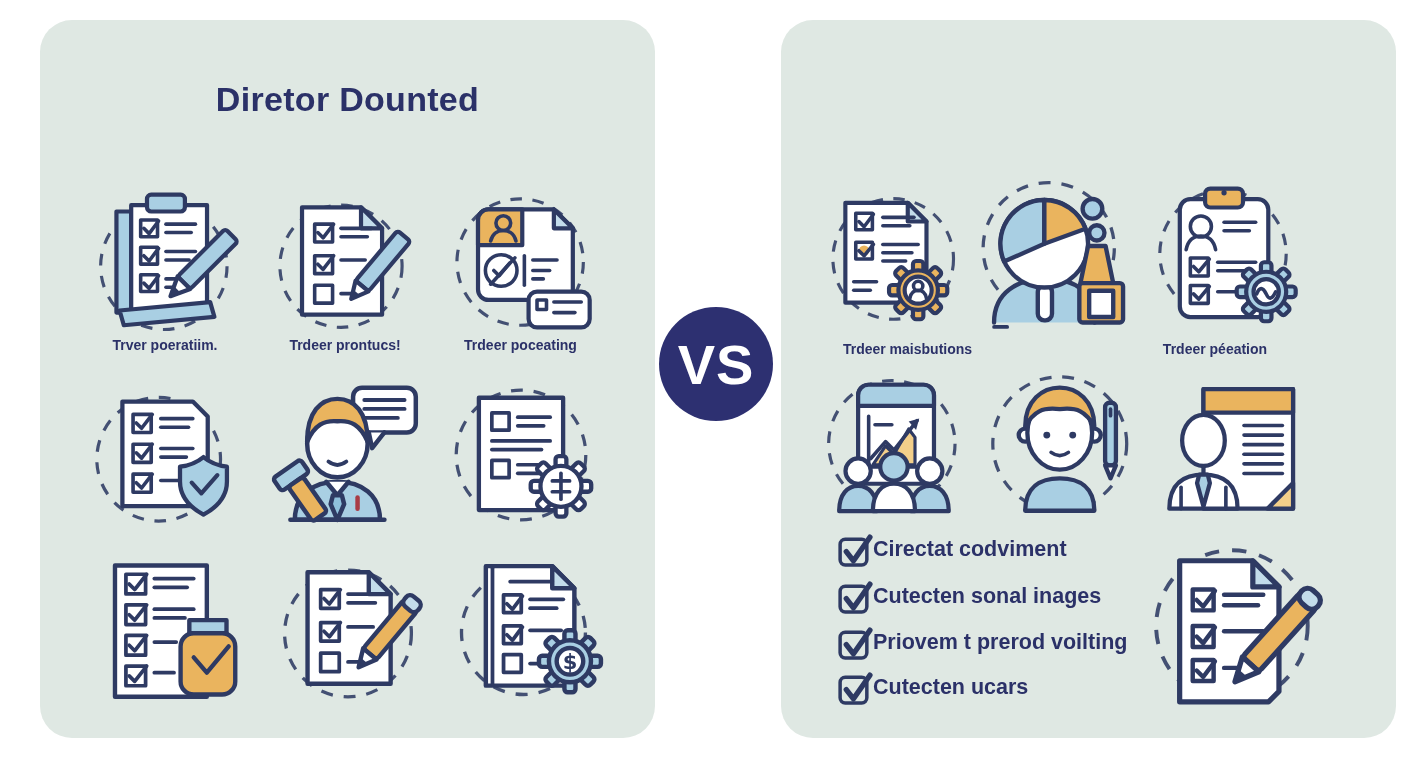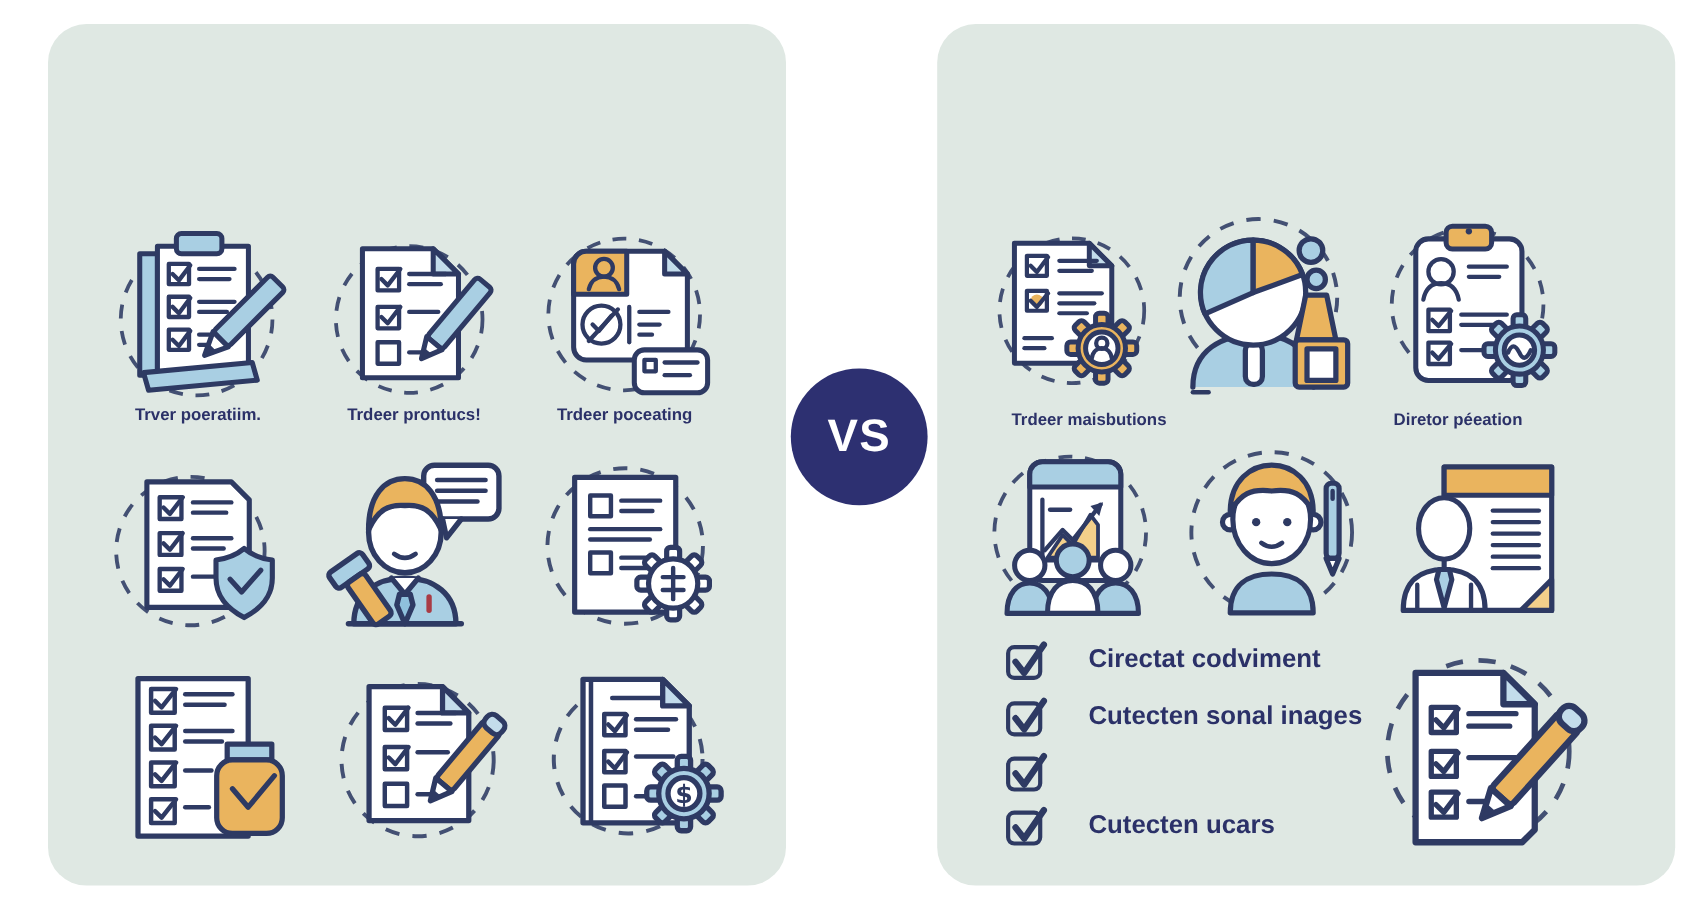--- a/index.html
+++ b/index.html
@@ -22,36 +22,37 @@
   .cell{position:absolute;}
   .cell svg{width:100%;height:100%;display:block;}
   .cap{
     position:absolute;text-align:center;
     font-size:14px;font-weight:700;color:#2b3168;white-space:nowrap;
   }
   .vs{
     position:absolute;left:659px;top:307px;width:114px;height:114px;
     border-radius:50%;background:#2d3071;color:#ffffff;
     display:flex;align-items:center;justify-content:center;
-    font-size:38px;font-weight:700;letter-spacing:1px;text-align:right;
+    font-size:56px;font-weight:700;letter-spacing:1px;text-align:right;
   }
-  .chk-row{position:absolute;display:flex;align-items:center;gap:34px;height:38px;}
+  .chk-row{position:absolute;display:flex;align-items:center;gap:0;height:38px;}
   .chk-row svg{width:37px;height:37px;flex:0 0 auto;}
   .chk-label{font-size:21.5px;font-weight:700;color:#2b3168;white-space:nowrap;}
 
   
   .o{stroke:#2e3a63;stroke-width:4;stroke-linecap:round;stroke-linejoin:round;}
   .t{stroke:#2e3a63;stroke-width:3.4;stroke-linecap:round;stroke-linejoin:round;fill:none;}
   .dash{stroke:#2e3a63;stroke-width:3;fill:none;stroke-dasharray:11 10;opacity:.88;}
 </style>
 </head>
 <body>
 
 <div class="panel" id="left-panel">
   <div class="title">
+    <div>Diretor Dounted</div>
   </div>
 </div>
 
 <div class="panel" id="right-panel">
   <div class="title">
   </div>
 </div>
 
 <div class="vs">
   <span>VS</span>
@@ -398,41 +399,42 @@
   <polygon class="o" points="112,130 136,106 136,130" fill="#f3cf8a"></polygon>
   <ellipse class="o" cx="52" cy="66" rx="20" ry="24" fill="#ffffff"></ellipse>
   <path class="o" d="M20,130 C20,106 34,98 52,98 C70,98 84,106 84,130 Z" fill="#ffffff"></path>
   <line class="t" x1="31" y1="110" x2="31" y2="130"></line>
       <line class="t" x1="73" y1="110" x2="73" y2="130"></line>
   <path class="o" d="M48,98 h8 l2,8 -6,22 -6,-22 Z" fill="#a9cfe3"></path>
 </svg>
 </div>
 
 <div class="cap" style="left:790px;top:341px;width:235px">Trdeer maisbutions</div>
-<div class="cap" style="left:1107px;top:341px;width:216px">Diretor péeation</div>
+<div class="cap" style="left:1107px;top:341px;width:216px">Trdeer péeation</div>
 
 <div class="chk-row" style="left:836px;top:530px">
   <svg viewBox="0 0 36 36">
     <rect x="4" y="8" width="26" height="25" rx="5" fill="none" stroke="#2e3a63" stroke-width="3.4"></rect>
     <path d="M10,20 l7,9 L33,6" fill="none" stroke="#2e3a63" stroke-width="5.2" stroke-linecap="round" stroke-linejoin="round"></path>
   </svg>
   <span class="chk-label">Cirectat codviment</span>
 </div>
 <div class="chk-row" style="left:836px;top:577px">
   <svg viewBox="0 0 36 36">
     <rect x="4" y="8" width="26" height="25" rx="5" fill="none" stroke="#2e3a63" stroke-width="3.4"></rect>
     <path d="M10,20 l7,9 L33,6" fill="none" stroke="#2e3a63" stroke-width="5.2" stroke-linecap="round" stroke-linejoin="round"></path>
   </svg>
   <span class="chk-label">Cutecten sonal inages</span>
 </div>
 <div class="chk-row" style="left:836px;top:623px">
   <svg viewBox="0 0 36 36">
     <rect x="4" y="8" width="26" height="25" rx="5" fill="none" stroke="#2e3a63" stroke-width="3.4"></rect>
     <path d="M10,20 l7,9 L33,6" fill="none" stroke="#2e3a63" stroke-width="5.2" stroke-linecap="round" stroke-linejoin="round"></path>
   </svg>
+  <span class="chk-label">Priovem t prerod voilting</span>
 </div>
 <div class="chk-row" style="left:836px;top:668px">
   <svg viewBox="0 0 36 36">
     <rect x="4" y="8" width="26" height="25" rx="5" fill="none" stroke="#2e3a63" stroke-width="3.4"></rect>
     <path d="M10,20 l7,9 L33,6" fill="none" stroke="#2e3a63" stroke-width="5.2" stroke-linecap="round" stroke-linejoin="round"></path>
   </svg>
   <span class="chk-label">Cutecten ucars</span>
 </div>
 
 <div class="cell" style="left:1130px;top:532px;width:196px;height:196px">

